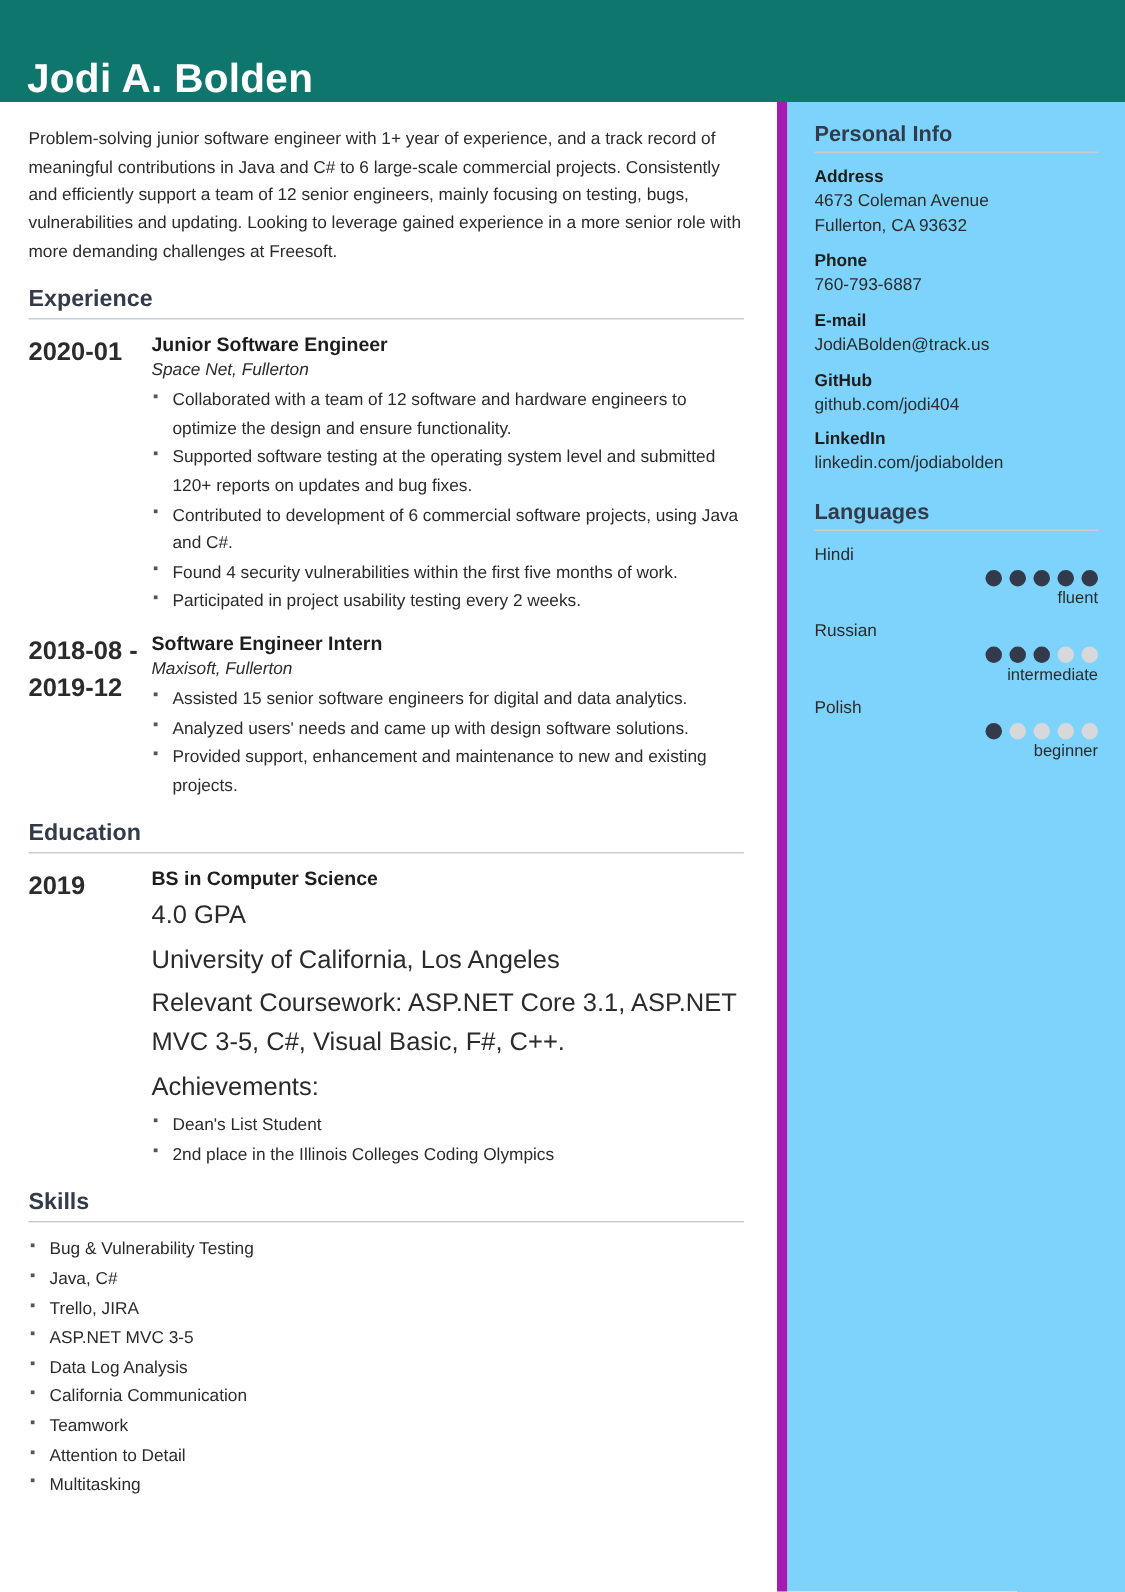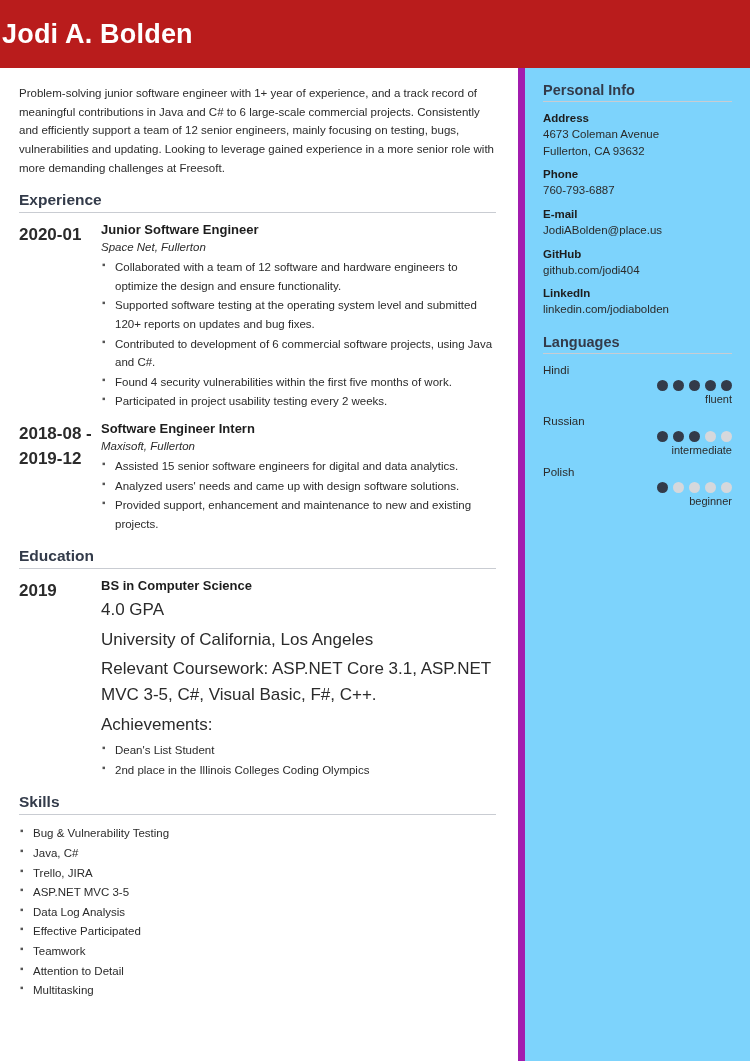--- a/index.html
+++ b/index.html
@@ -18,25 +18,25 @@
     position: relative;
     width: 750px;
     height: 1061px;
     background: #ffffff;
     box-sizing: border-box;
     display: flex;
     flex-direction: column;
   }
   
   .header {
-    background: #b91c1c;
+    background: #0f766e;
     height: 68px;
     display: flex;
-    align-items: center;
-    padding: 0 2px;
+    align-items: flex-end;
+    padding: 0 18px;
     box-sizing: border-box;
   }
   .header h1 {
     margin: 0;
     color: #ffffff;
     font-size: 27px;
     font-weight: bold;
     letter-spacing: 0.2px;
   }
   
@@ -268,21 +268,21 @@
 
       <div class="section">
         <div class="sec-title">Skills</div>
         <hr class="sec-rule">
         <ul class="bullets skills-list">
           <li>Bug &amp; Vulnerability Testing</li>
           <li>Java, C#</li>
           <li>Trello, JIRA</li>
           <li>ASP.NET MVC 3-5</li>
           <li>Data Log Analysis</li>
-          <li>Effective Participated</li>
+          <li>California Communication</li>
           <li>Teamwork</li>
           <li>Attention to Detail</li>
           <li>Multitasking</li>
         </ul>
       </div>
 
     </div>
 
     <div class="aside">
 
@@ -296,21 +296,21 @@
 Fullerton, CA 93632</div>
         </div>
 
         <div class="info-block">
           <div class="info-label">Phone</div>
           <div class="info-value">760-793-6887</div>
         </div>
 
         <div class="info-block">
           <div class="info-label">E-mail</div>
-          <div class="info-value">JodiABolden@place.us</div>
+          <div class="info-value">JodiABolden@track.us</div>
         </div>
 
         <div class="info-block">
           <div class="info-label">GitHub</div>
           <div class="info-value">github.com/jodi404</div>
         </div>
 
         <div class="info-block">
           <div class="info-label">LinkedIn</div>
           <div class="info-value">linkedin.com/jodiabolden</div>

